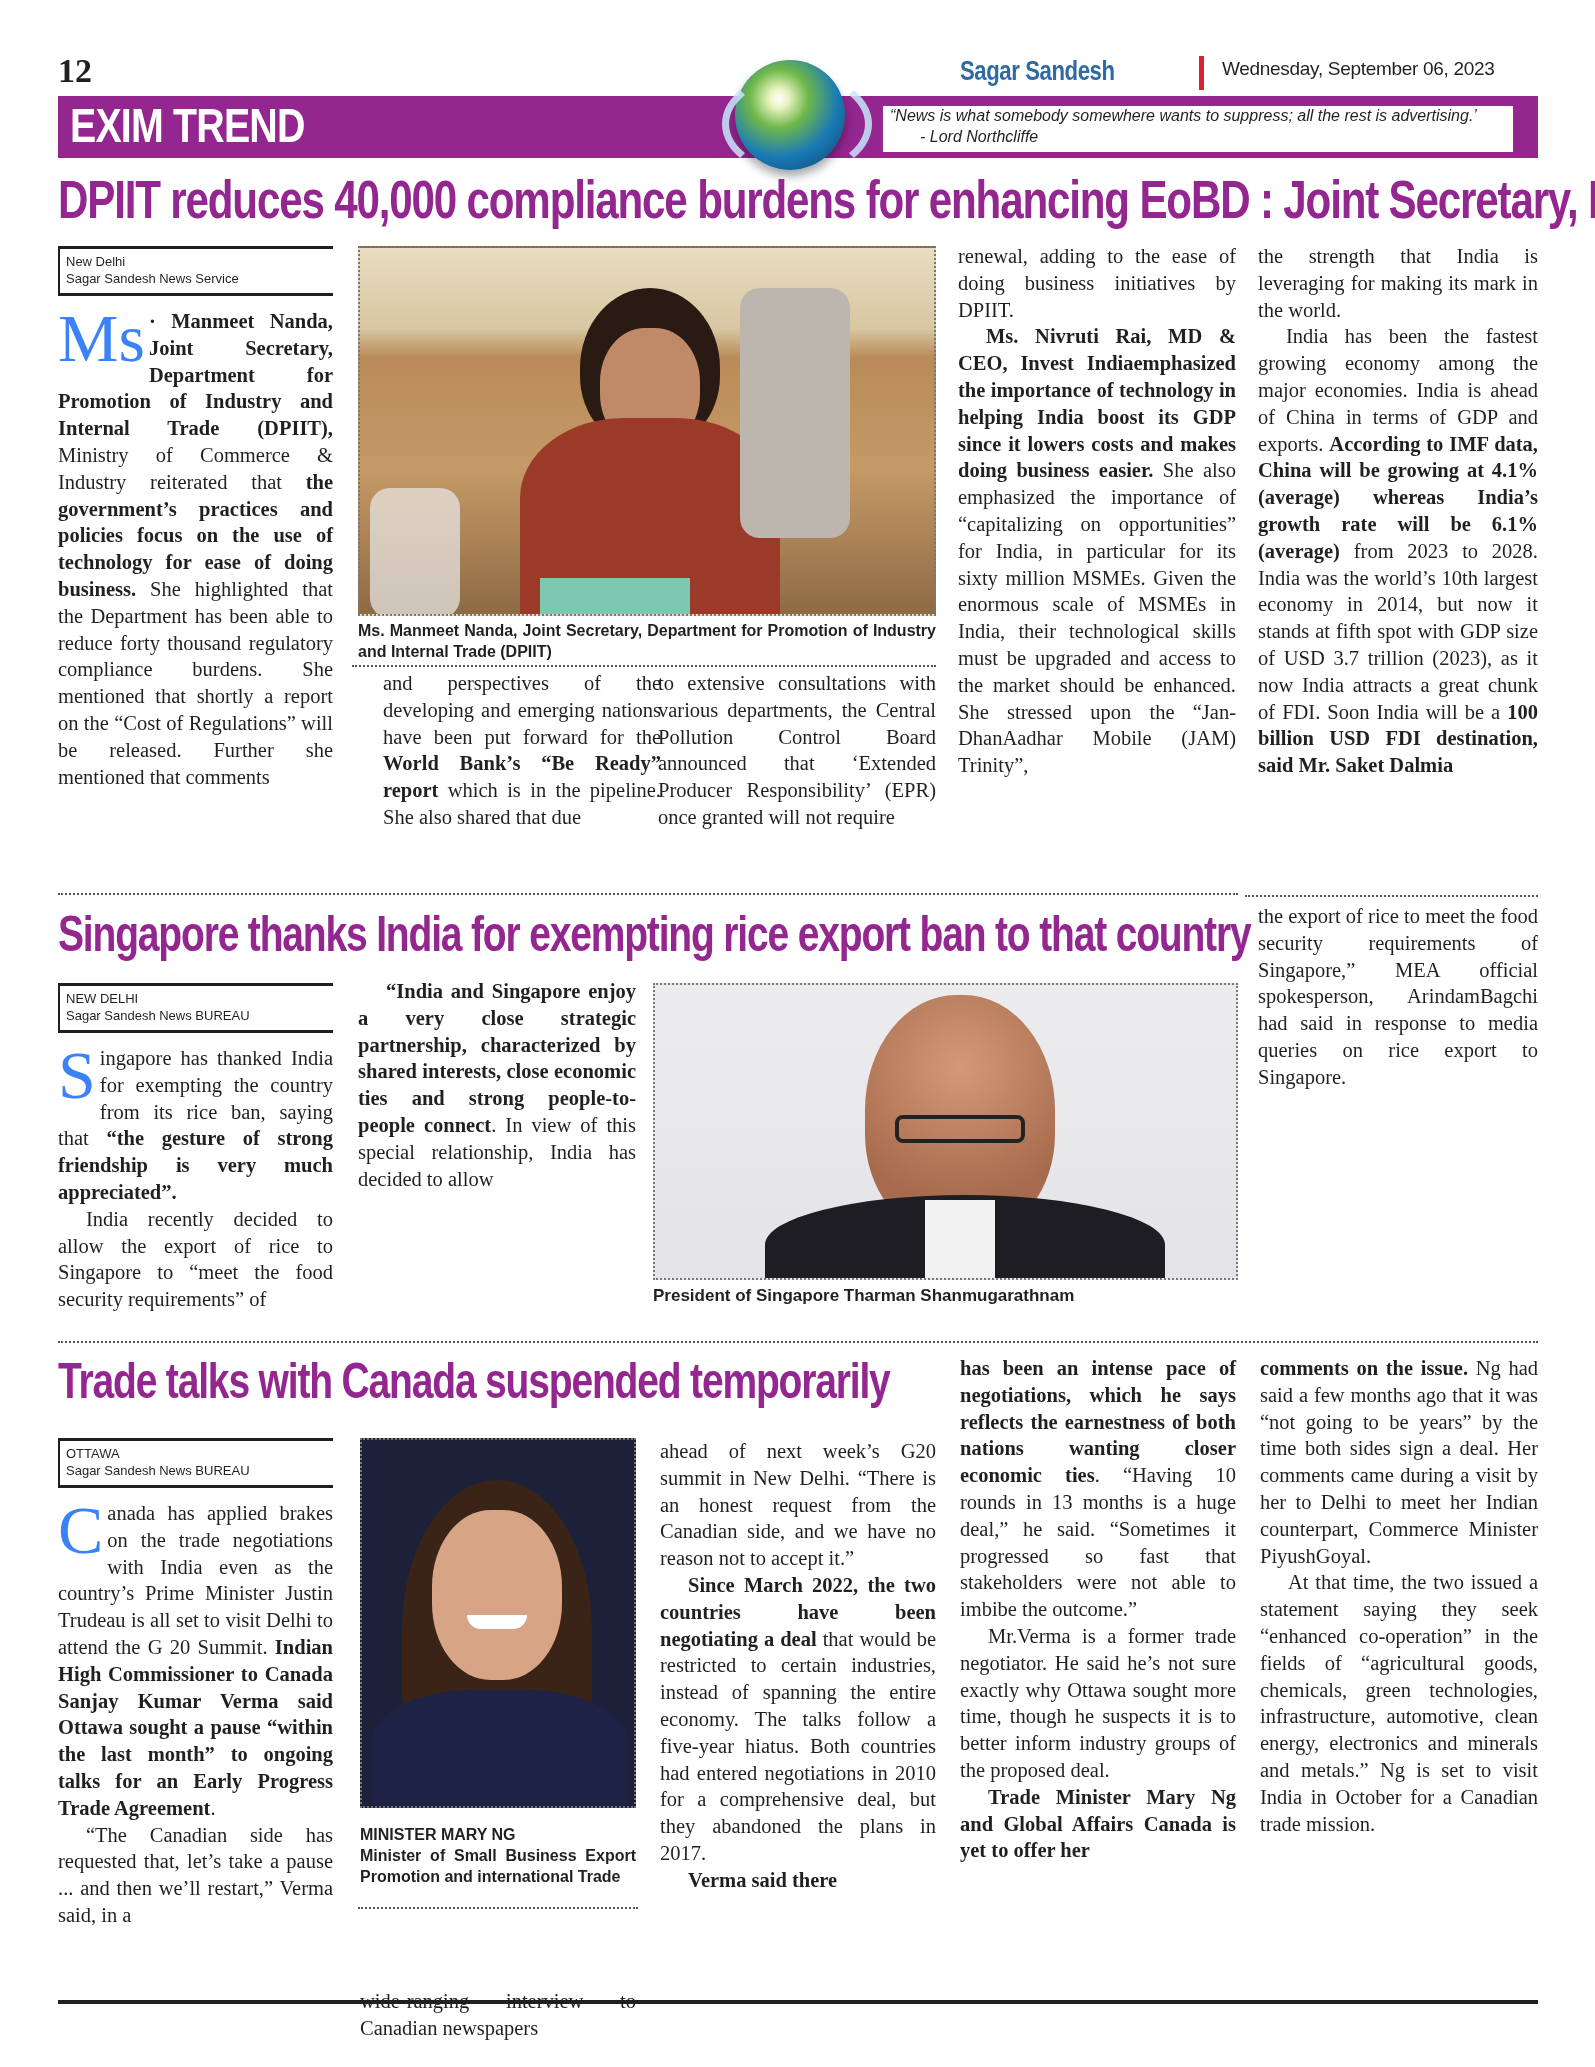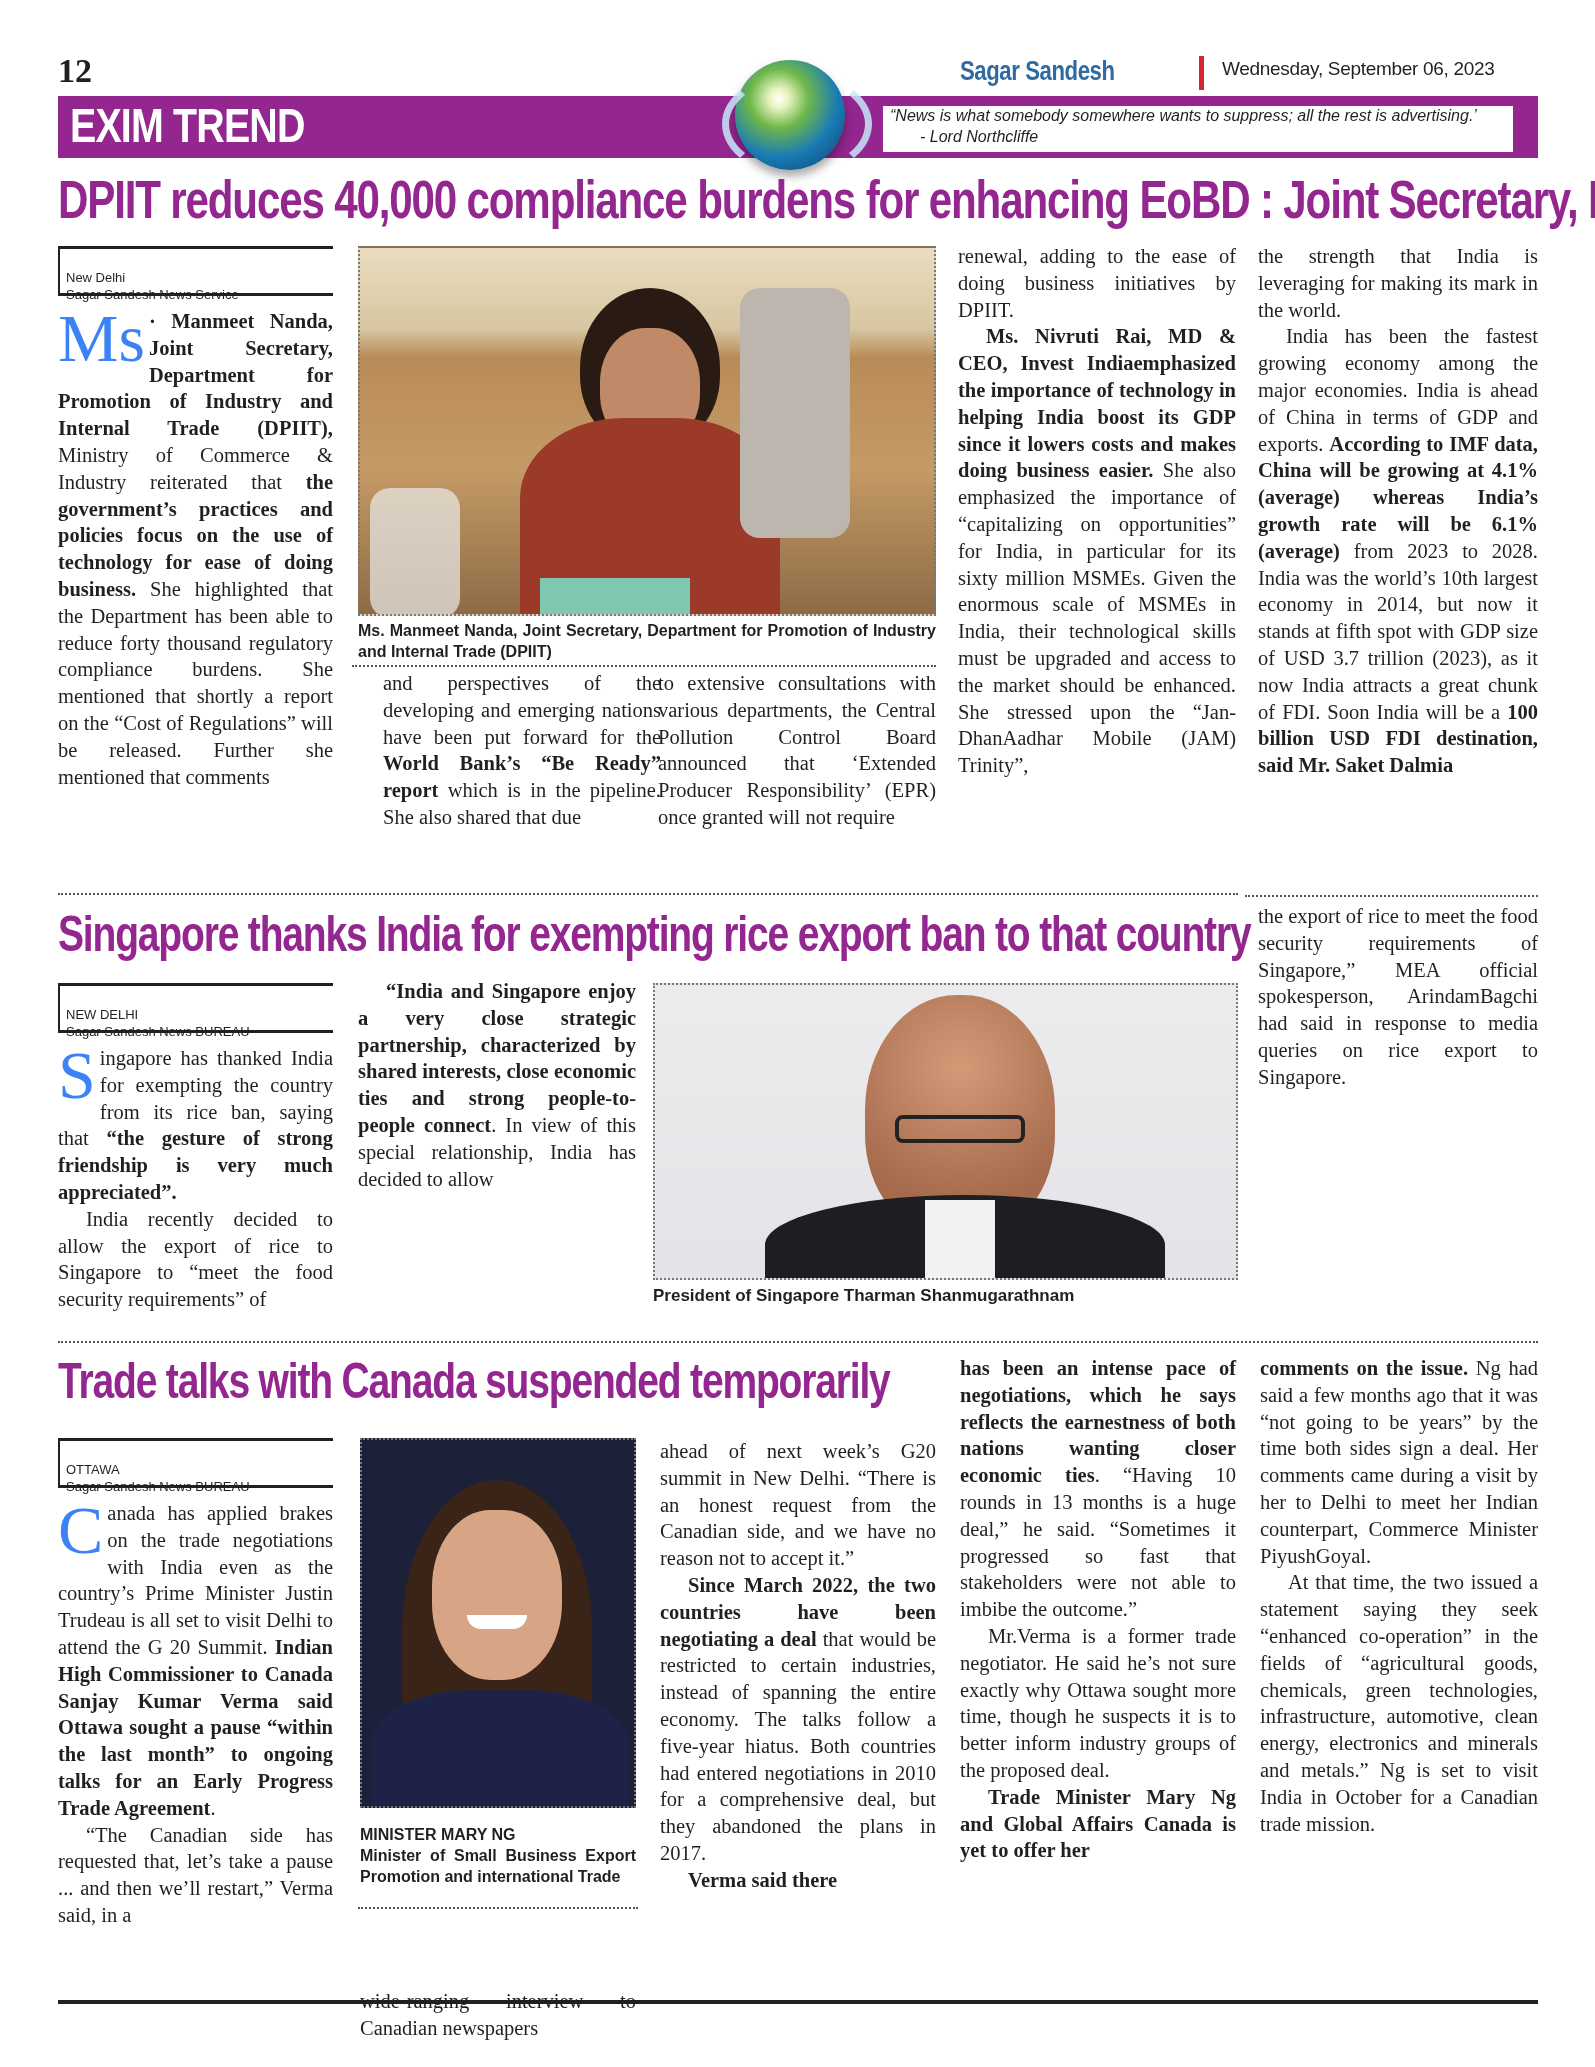--- a/index.html
+++ b/index.html
@@ -17,21 +17,21 @@
   .globe{left:735px;top:60px;width:110px;height:110px;border-radius:50%;
      background:radial-gradient(circle at 40% 35%,#fff 0,#e8f3c0 10%,#6fb84a 30%,#1a7ab5 60%,#0c3e6b 100%);
      box-shadow:0 6px 10px rgba(0,0,0,.35);}
   .globe-arc{left:722px;top:72px;width:136px;height:90px;border-radius:50%;border:7px solid rgba(200,230,250,.85);border-top-color:transparent;border-bottom-color:transparent;}
   
   .headline{font-family:"Liberation Sans",sans-serif;font-weight:bold;color:#93268f;letter-spacing:-1.5px;transform:scaleX(0.78);transform-origin:left;white-space:nowrap;}
   .h1{left:58px;top:168px;font-size:54px;}
   .h2{left:58px;top:905px;font-size:50px;}
   .h3{left:58px;top:1352px;font-size:50px;}
   
-  .dateline{border-top:3px solid #231f20;border-bottom:3px solid #231f20;border-left:2px solid #231f20;font-family:"Liberation Sans",sans-serif;font-size:13px;line-height:17px;padding:20px 6px;box-sizing:border-box;}
+  .dateline{border-top:3px solid #231f20;border-bottom:3px solid #231f20;border-left:2px solid #231f20;font-family:"Liberation Sans",sans-serif;font-size:13px;line-height:17px;padding:4px 6px;box-sizing:border-box;}
   
   .col{font-size:20.5px;line-height:26.8px;text-align:justify;hyphens:none;}
   .col p{margin:0;}
   .col .ind{text-indent:28px;}
   .col b{font-weight:bold;}
   .dropcap{float:left;color:#3b82f6;font-size:68px;line-height:52px;margin:4px 4px 0 0;font-family:"Liberation Serif",serif;}
   .caption{font-family:"Liberation Sans",sans-serif;font-size:16px;font-weight:bold;line-height:21px;text-align:justify;}
   .dots{border-top:2px dotted #555;height:0;}
   .photo{border:2px dotted #777;box-sizing:border-box;overflow:hidden;}
   .footer-rule{left:58px;top:2000px;width:1480px;height:4px;background:#231f20;}

